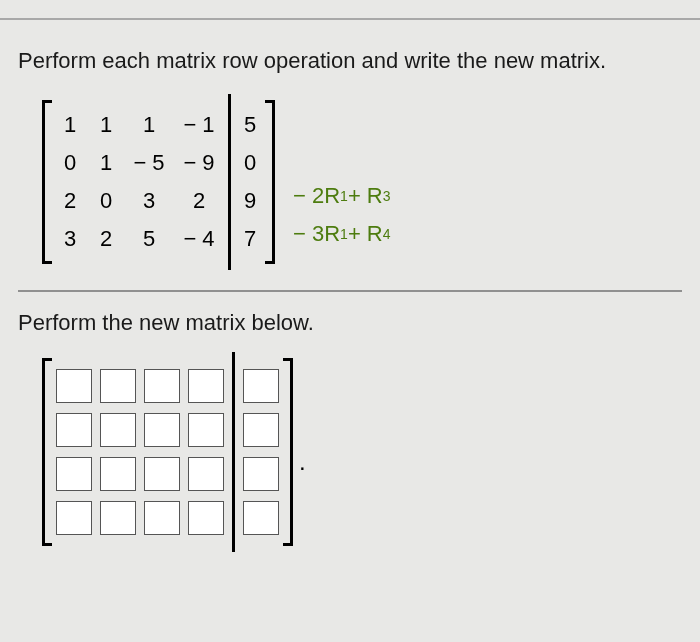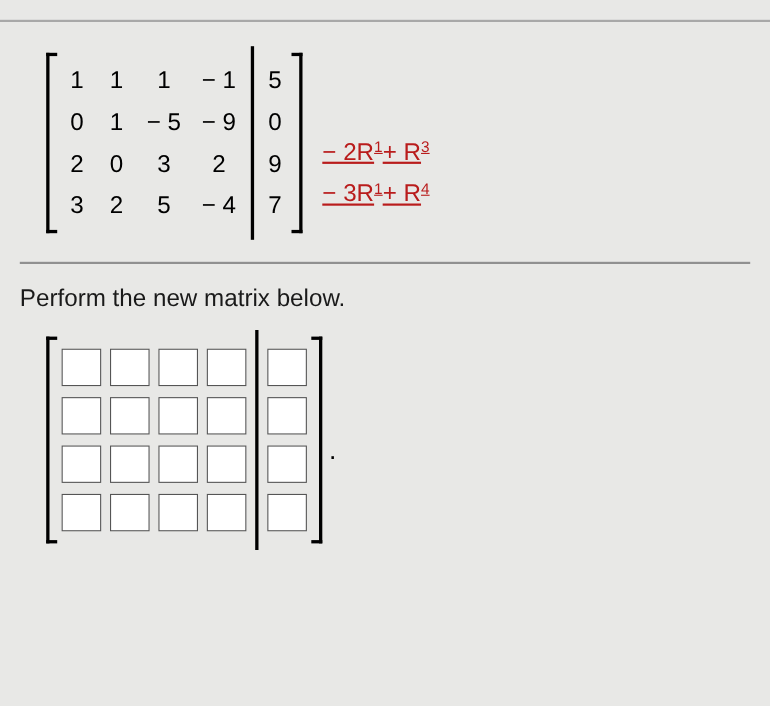--- a/index.html
+++ b/index.html
@@ -83,24 +83,24 @@
       width: 30px;
       text-align: center;
       font-size: 22px;
     }
     .ops {
       margin-left: 18px;
       padding-top: 66px;
     }
     .op-line {
       font-size: 22px;
-      color: #b91c1c;
+      color: #4d7c0f;
       height: 38px;
       display: flex;
-      text-decoration: underline;
+      align-items: center;
     }
     sub {
       font-size: 14px;
       vertical-align: sub;
     }
     .hr-mid {
       width: 100%;
       height: 2px;
       background: #909090;
       margin-bottom: 18px;
@@ -150,20 +150,21 @@
       padding-bottom: 70px;
     }
   </style>
 </head>
 <body>
 
 <div class="hr-top"></div>
 
 <div class="content">
 
+  <div class="instruction">Perform each matrix row operation and write the new matrix.</div>
 
   <div class="matrix-block">
     <div class="matrix">
       <div class="bracket bracket-left"></div>
       <div class="matrix-body">
         <div class="matrix-row">
           <div class="mcell">1</div>
           <div class="mcell">1</div>
           <div class="mcell mcell-wide">1</div>
           <div class="mcell mcell-wide">− 1</div>

